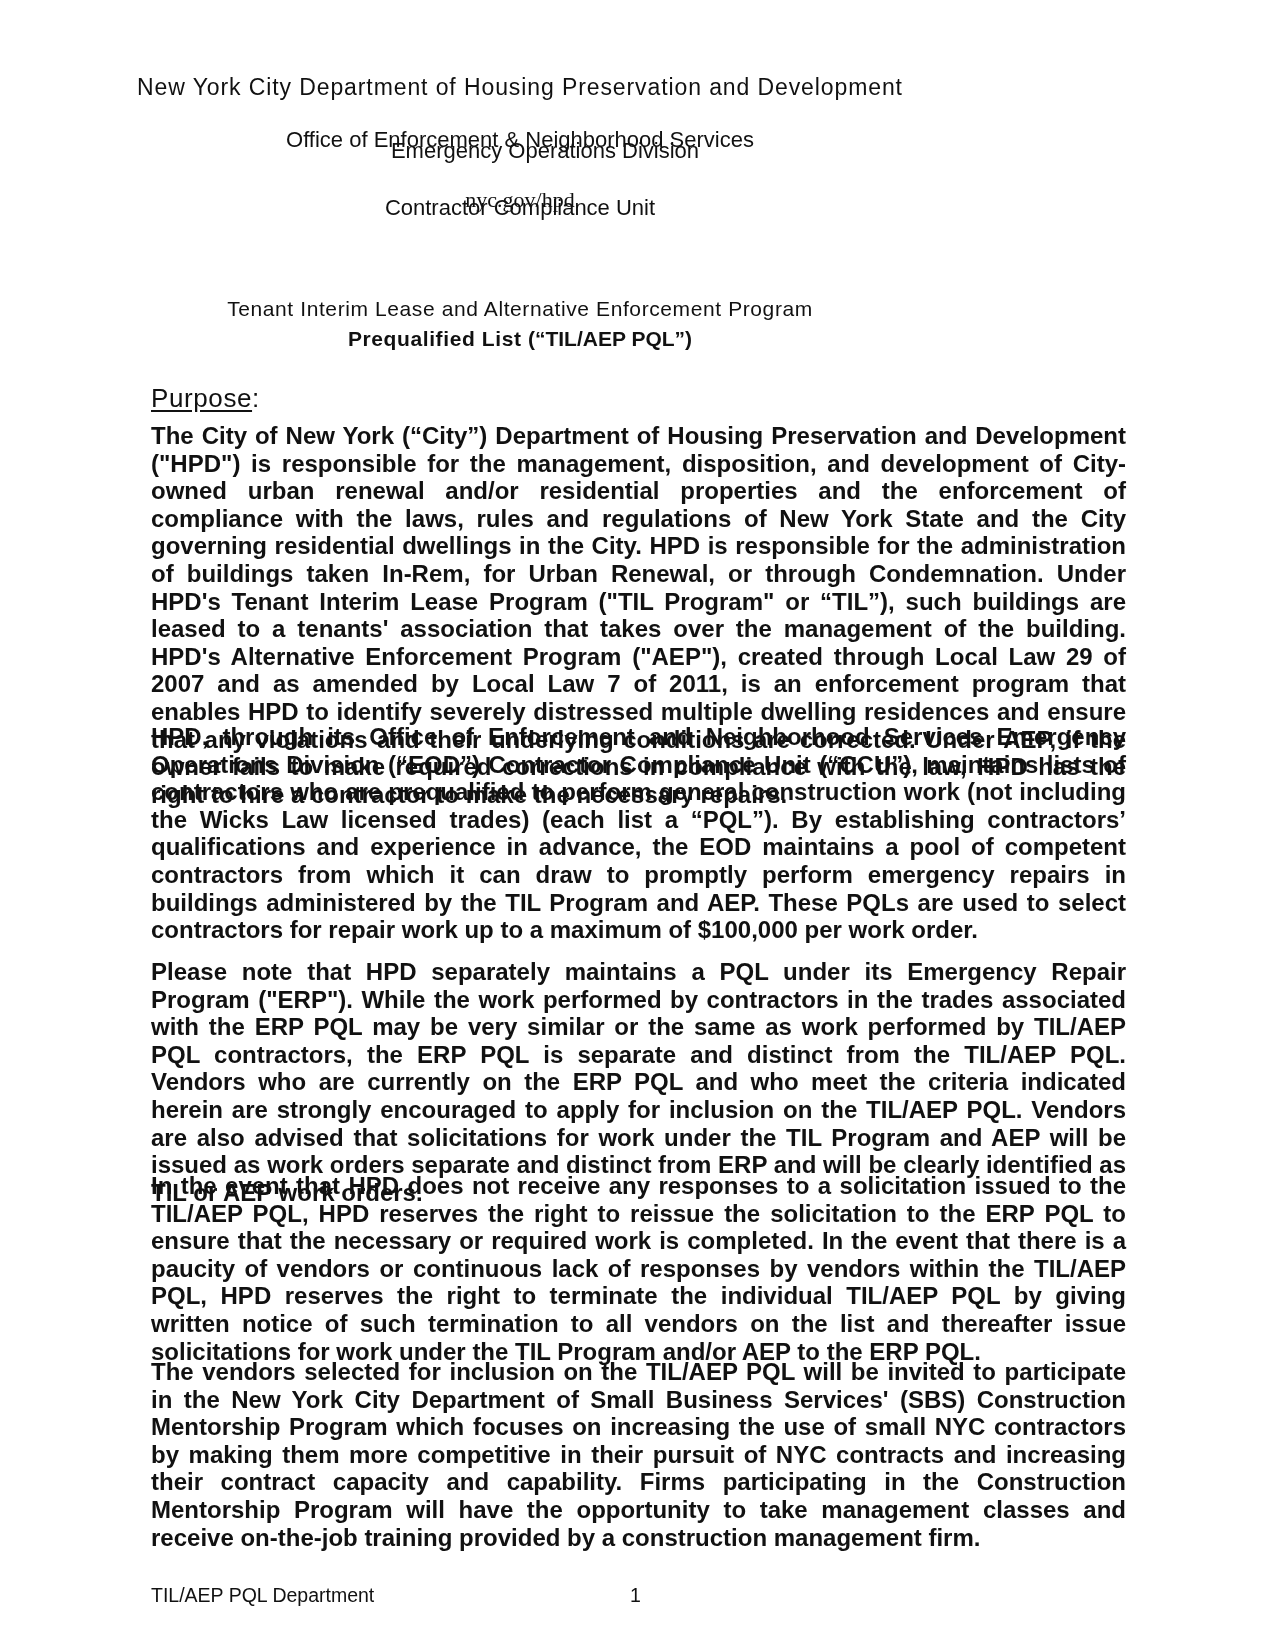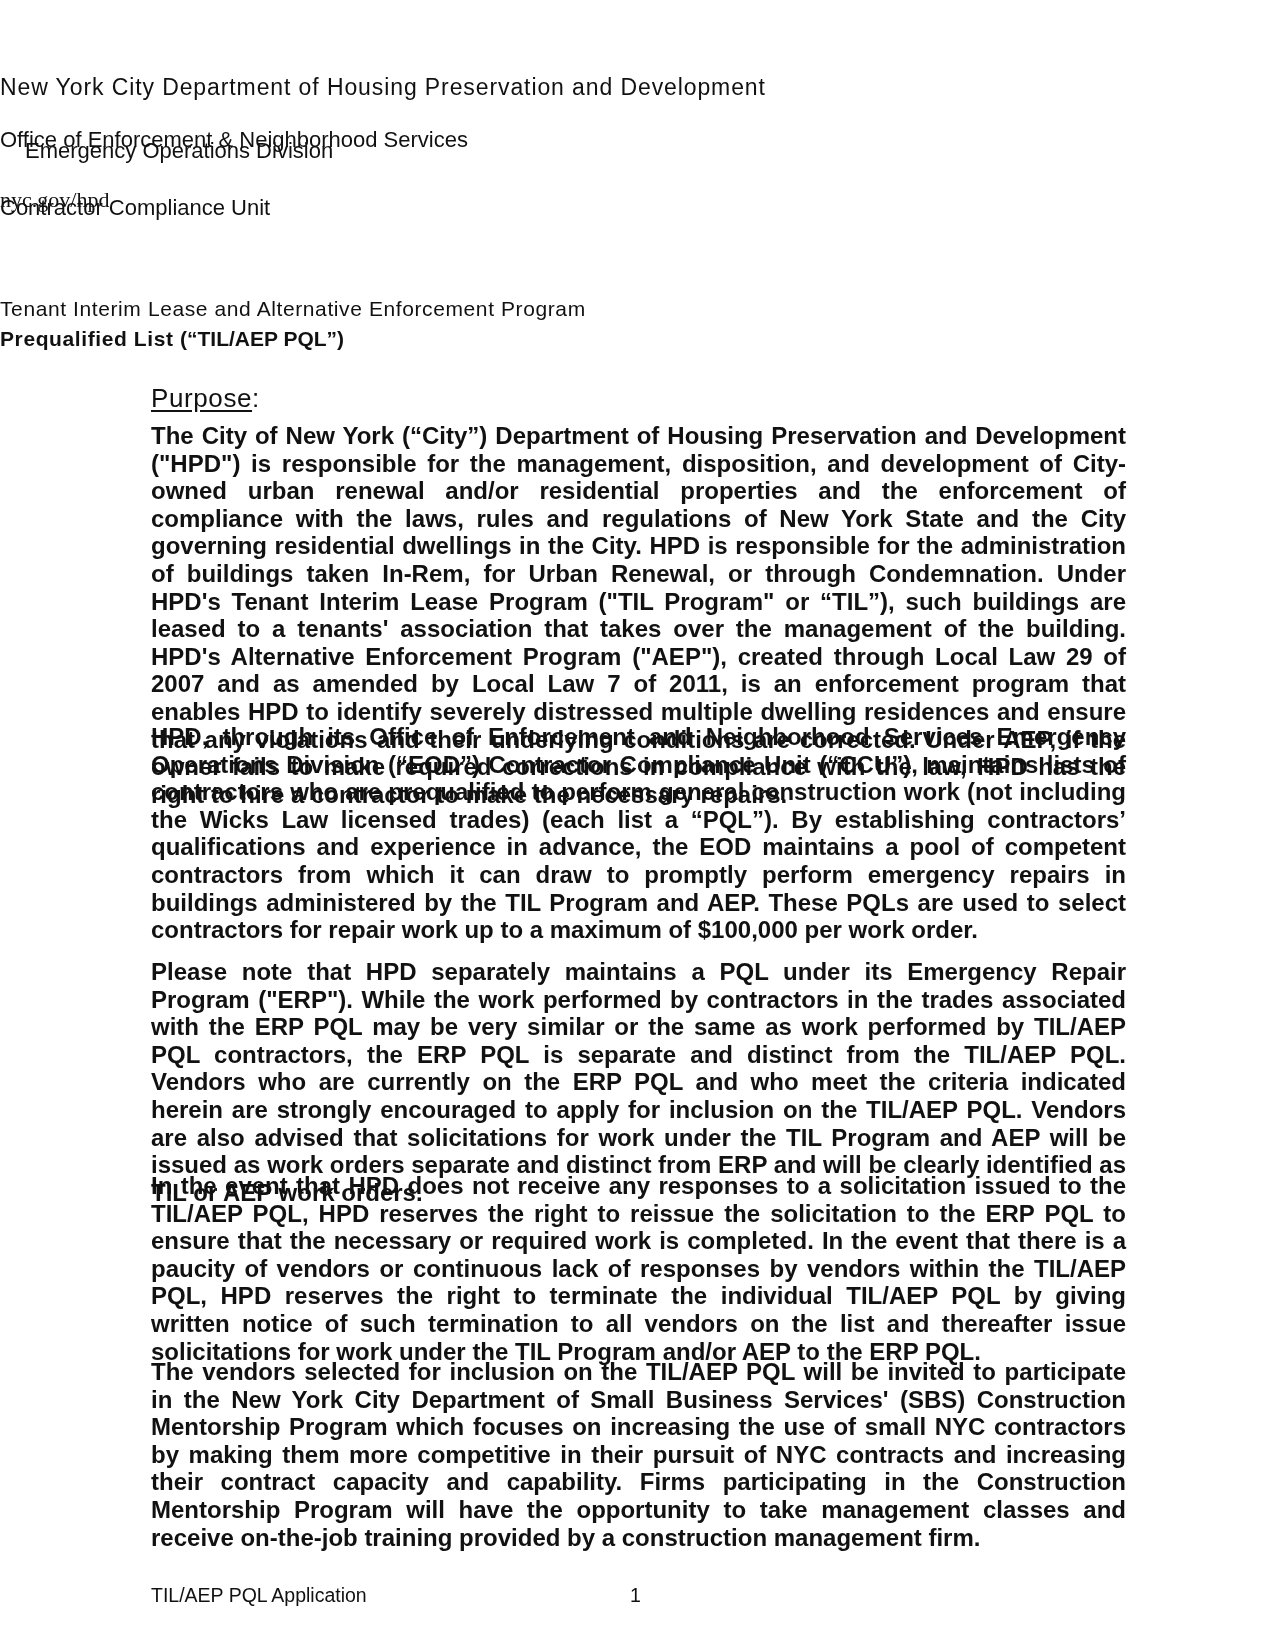--- a/index.html
+++ b/index.html
@@ -1,21 +1,21 @@
 <!DOCTYPE html>
 <html><head>
 <meta charset="utf-8">
 <style>
   html, body { margin: 0; padding: 0; background: #ffffff; }
   body {
     width: 1275px; height: 1649px; position: relative; overflow: hidden;
     font-family: "Liberation Sans", sans-serif; color: #111111;
   }
   .page { position: absolute; left: 0; top: 0; width: 1275px; height: 1649px; }
-  .center { position: absolute; left: 0; width: 1040px; }
+  .center { position: absolute; left: 0; width: 1040px; text-align: center; }
   .h-main { top: 74px; font-size: 23px; letter-spacing: 0.9px; }
   .h-sub { font-size: 22px; }
   .l1 { top: 107px; margin-top: 20px; }
   .l2 { top: 138px; padding-left: 25px; }
   .l3 { top: 168px; margin-top: 27px; }
   .l4 { top: 187px; font-family: Liberation Serif, serif; }
   .fact { top: 253px; font-size: 22px; text-decoration: underline; text-underline-offset: 3px; }
   .prog1 { top: 297px; font-size: 21px; letter-spacing: 0.6px; }
   .prog2 { top: 327px; font-size: 21px; letter-spacing: 0.6px; font-weight: bold; }
   .prog2 b { letter-spacing: 0; }
@@ -51,15 +51,15 @@
   <div class="center prog2"><span>Prequalified List </span><b>(“TIL/AEP PQL”)</b></div>
 
   <div class="purpose"><u>Purpose</u><span>:</span></div>
 
   <p class="body p1" style="margin:0">The City of New York (“City”) Department of Housing Preservation and Development ("HPD") is responsible for the management, disposition, and development of City-owned urban renewal and/or residential properties and the enforcement of compliance with the laws, rules and regulations of New York State and the City governing residential dwellings in the City.  HPD is responsible for the administration of buildings taken In-Rem, for Urban Renewal, or through Condemnation.  Under HPD's Tenant Interim Lease Program ("TIL Program" or “TIL”), such buildings are leased to a tenants' association that takes over the management of the building.  HPD's Alternative Enforcement Program ("AEP"), created through Local Law 29 of 2007 and as amended by Local Law 7 of 2011, is an enforcement program that enables HPD to identify severely distressed multiple dwelling residences and ensure that any violations and their underlying conditions are corrected.  Under AEP, if the owner fails to make required corrections in compliance with the law, HPD has the right to hire a contractor to make the necessary repairs.</p>
   <p class="body p2" style="margin:0">HPD, through its Office of Enforcement and Neighborhood Services Emergency Operations Division (“EOD”) Contractor Compliance Unit (“CCU”), maintains lists of contractors who are prequalified to perform general construction work (not including the Wicks Law licensed trades) (each list a “PQL”).  By establishing contractors’ qualifications and experience in advance, the EOD maintains a pool of competent contractors from which it can draw to promptly perform emergency repairs in buildings administered by the TIL Program and AEP.  These PQLs are used to select contractors for repair work up to a maximum of $100,000 per work order.</p>
   <p class="body p3" style="margin:0">Please note that HPD separately maintains a PQL under its Emergency Repair Program ("ERP").  While the work performed by contractors in the trades associated with the ERP PQL may be very similar or the same as work performed by TIL/AEP PQL contractors, the ERP PQL is separate and distinct from the TIL/AEP PQL.  Vendors who are currently on the ERP PQL and who meet the criteria indicated herein are strongly encouraged to apply for inclusion on the TIL/AEP PQL.  Vendors are also advised that solicitations for work under the TIL Program and AEP will be issued as work orders separate and distinct from ERP and will be clearly identified as TIL or AEP work orders.</p>
   <p class="body p4" style="margin:0">In the event that HPD does not receive any responses to a solicitation issued to the TIL/AEP PQL, HPD reserves the right to reissue the solicitation to the ERP PQL to ensure that the necessary or required work is completed.  In the event that there is a paucity of vendors or continuous lack of responses by vendors within the TIL/AEP PQL, HPD reserves the right to terminate the individual TIL/AEP PQL by giving written notice of such termination to all vendors on the list and thereafter issue solicitations for work under the TIL Program and/or AEP to the ERP PQL.</p>
   <p class="body p5" style="margin:0">The vendors selected for inclusion on the TIL/AEP PQL will be invited to participate in the New York City Department of Small Business Services' (SBS) Construction Mentorship Program which focuses on increasing the use of small NYC contractors by making them more competitive in their pursuit of NYC contracts and increasing their contract capacity and capability.  Firms participating in the Construction Mentorship Program will have the opportunity to take management classes and receive on-the-job training provided by a construction management firm.</p>
 
-  <div class="footer-left">TIL/AEP PQL Application</div>
+  <div class="footer-left">TIL/AEP PQL Department</div>
   <div class="footer-right">1</div>
 </div>
 
 </body></html>

